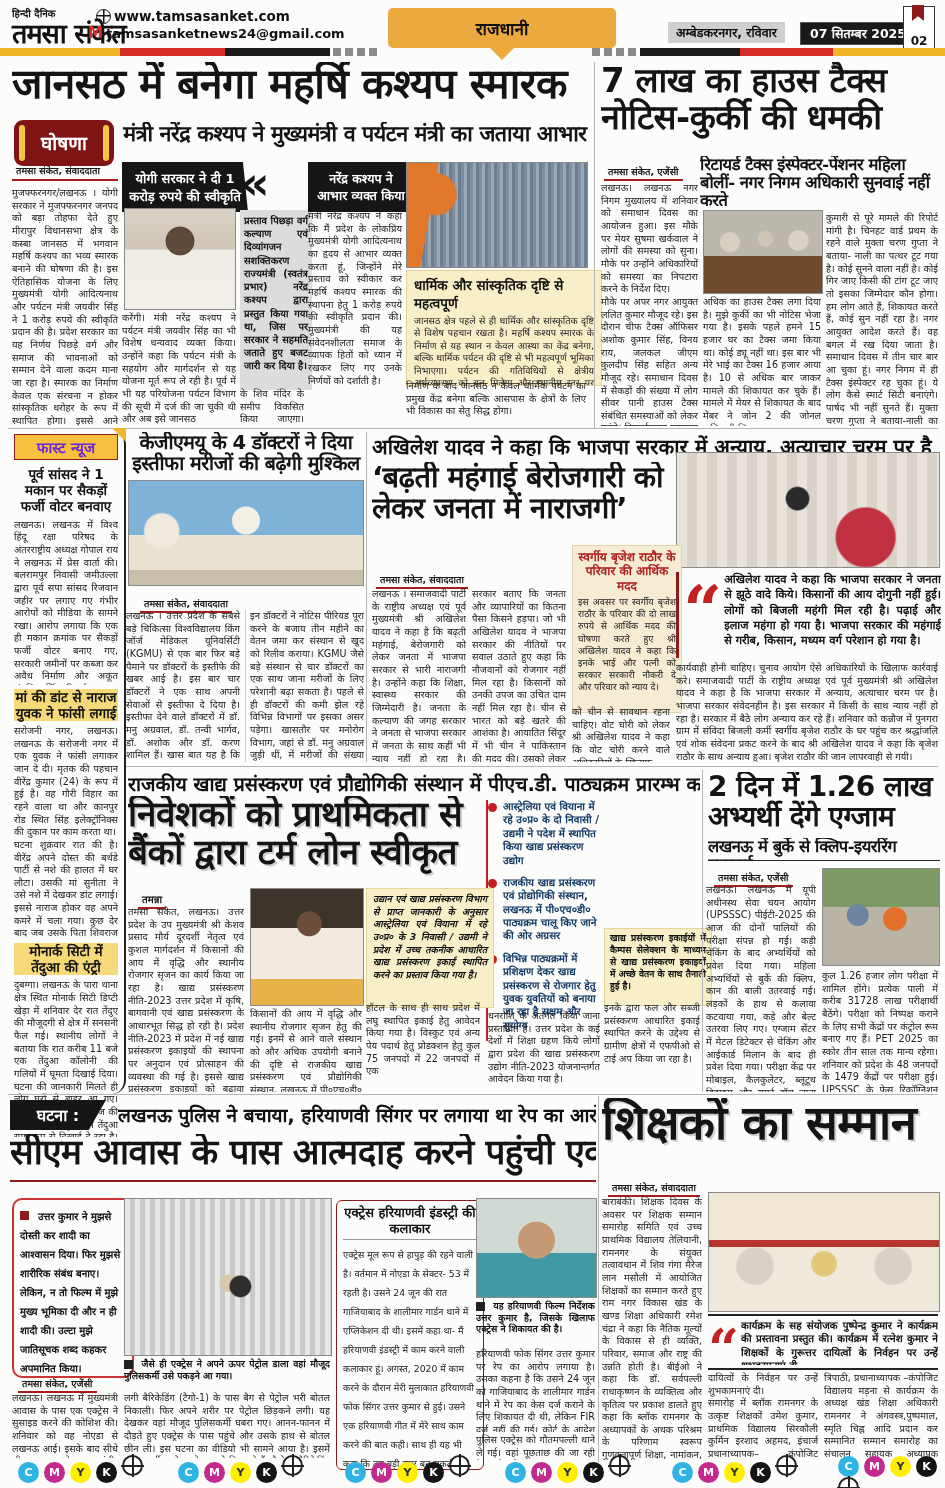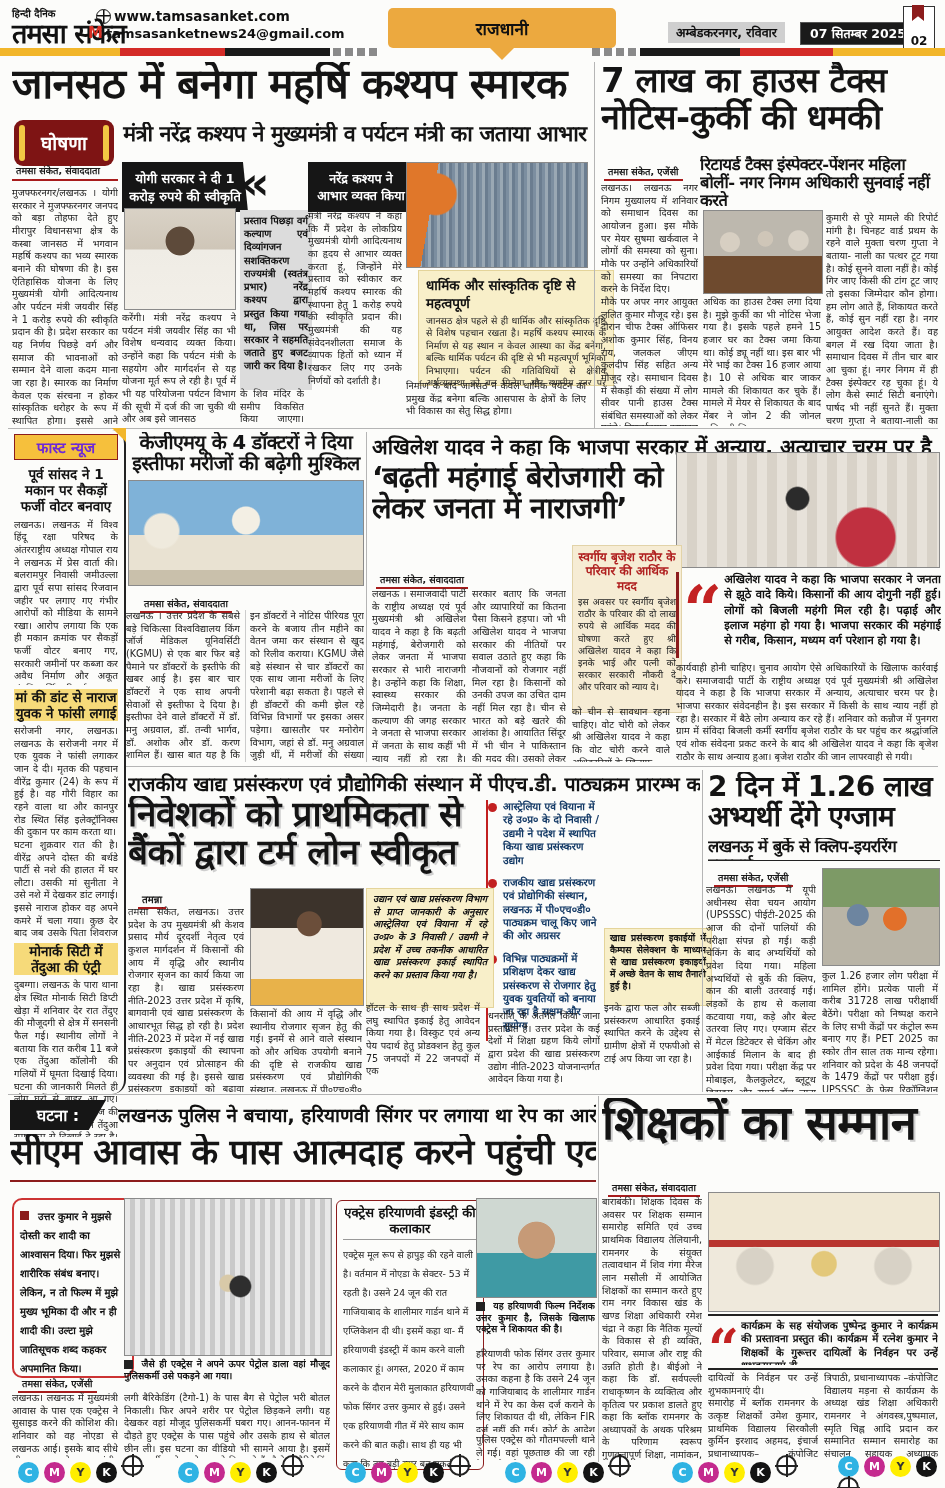--- a/index.html
+++ b/index.html
@@ -113,21 +113,21 @@
   <div class="abs blackbox" style="left:308px;top:162px;width:94px;height:42px;font-size:12.5px;">
     <span>नरेंद्र कश्यप ने आभार व्यक्त किया</span>
   </div>
   <div class="abs body-text ov" style="left:308px;top:210px;width:94px;height:216px;">मंत्री नरेंद्र कश्यप ने कहा कि मैं प्रदेश के लोकप्रिय मुख्यमंत्री योगी आदित्यनाथ का हृदय से आभार व्यक्त करता हूं, जिन्होंने मेरे प्रस्ताव को स्वीकार कर महर्षि कश्यप स्मारक की स्थापना हेतु 1 करोड़ रुपये की स्वीकृति प्रदान की। मुख्यमंत्री की यह संवेदनशीलता समाज के व्यापक हितों को ध्यान में रखकर लिए गए उनके निर्णयों को दर्शाती है।</div>
 
   <div class="abs photo" style="left:406px;top:162px;width:180px;height:104px;background:
       radial-gradient(circle at 16% 30%, #e0772a 0 12%, transparent 13%),
       linear-gradient(100deg,#e0772a 0 16%,transparent 16%),
       repeating-linear-gradient(90deg,#7c8ea0 0 3px,#9aa8b4 3px 6px,#6b7d90 6px 9px),
       linear-gradient(180deg,#e8e6e2 0 18%,#8fa0b0 18% 100%);"></div>
-  <div class="abs ybox ov" style="left:406px;top:270px;width:180px;height:104px;padding:5px 7px;margin-left:12px;">
+  <div class="abs ybox ov" style="left:406px;top:270px;width:180px;height:104px;padding:5px 7px;">
     <div style="font-size:13.5px;font-weight:800;margin-bottom:3px;">धार्मिक और सांस्कृतिक दृष्टि से महत्वपूर्ण</div>
     <div class="body-text" style="font-size:9.4px;">जानसठ क्षेत्र पहले से ही धार्मिक और सांस्कृतिक दृष्टि से विशेष पहचान रखता है। महर्षि कश्यप स्मारक के निर्माण से यह स्थान न केवल आस्था का केंद्र बनेगा, बल्कि धार्मिक पर्यटन की दृष्टि से भी महत्वपूर्ण भूमिका निभाएगा। पर्यटन की गतिविधियों से क्षेत्रीय अर्थव्यवस्था को बल मिलेगा और स्थानीय स्तर पर रोजगार व व्यवसाय के अवसर बढ़ेंगे।</div>
   </div>
   <div class="abs body-text ov" style="left:406px;top:380px;width:180px;height:44px;">निर्माण के बाद जानसठ न केवल धार्मिक पर्यटन का प्रमुख केंद्र बनेगा बल्कि आसपास के क्षेत्रों के लिए भी विकास का सेतु सिद्ध होगा।</div>
 
   <div class="abs vline" style="left:594px;top:62px;height:366px;"></div>
   <div class="abs hl ov" style="left:601px;top:62px;width:340px;height:92px;font-size:34px;">7 लाख का हाउस टैक्स नोटिस-कुर्की की धमकी</div>
   <div class="abs" style="left:604px;top:160px;">
     <span class="byline" style="font-size:9.5px;">तमसा संकेत, एजेंसी</span>
   </div>

